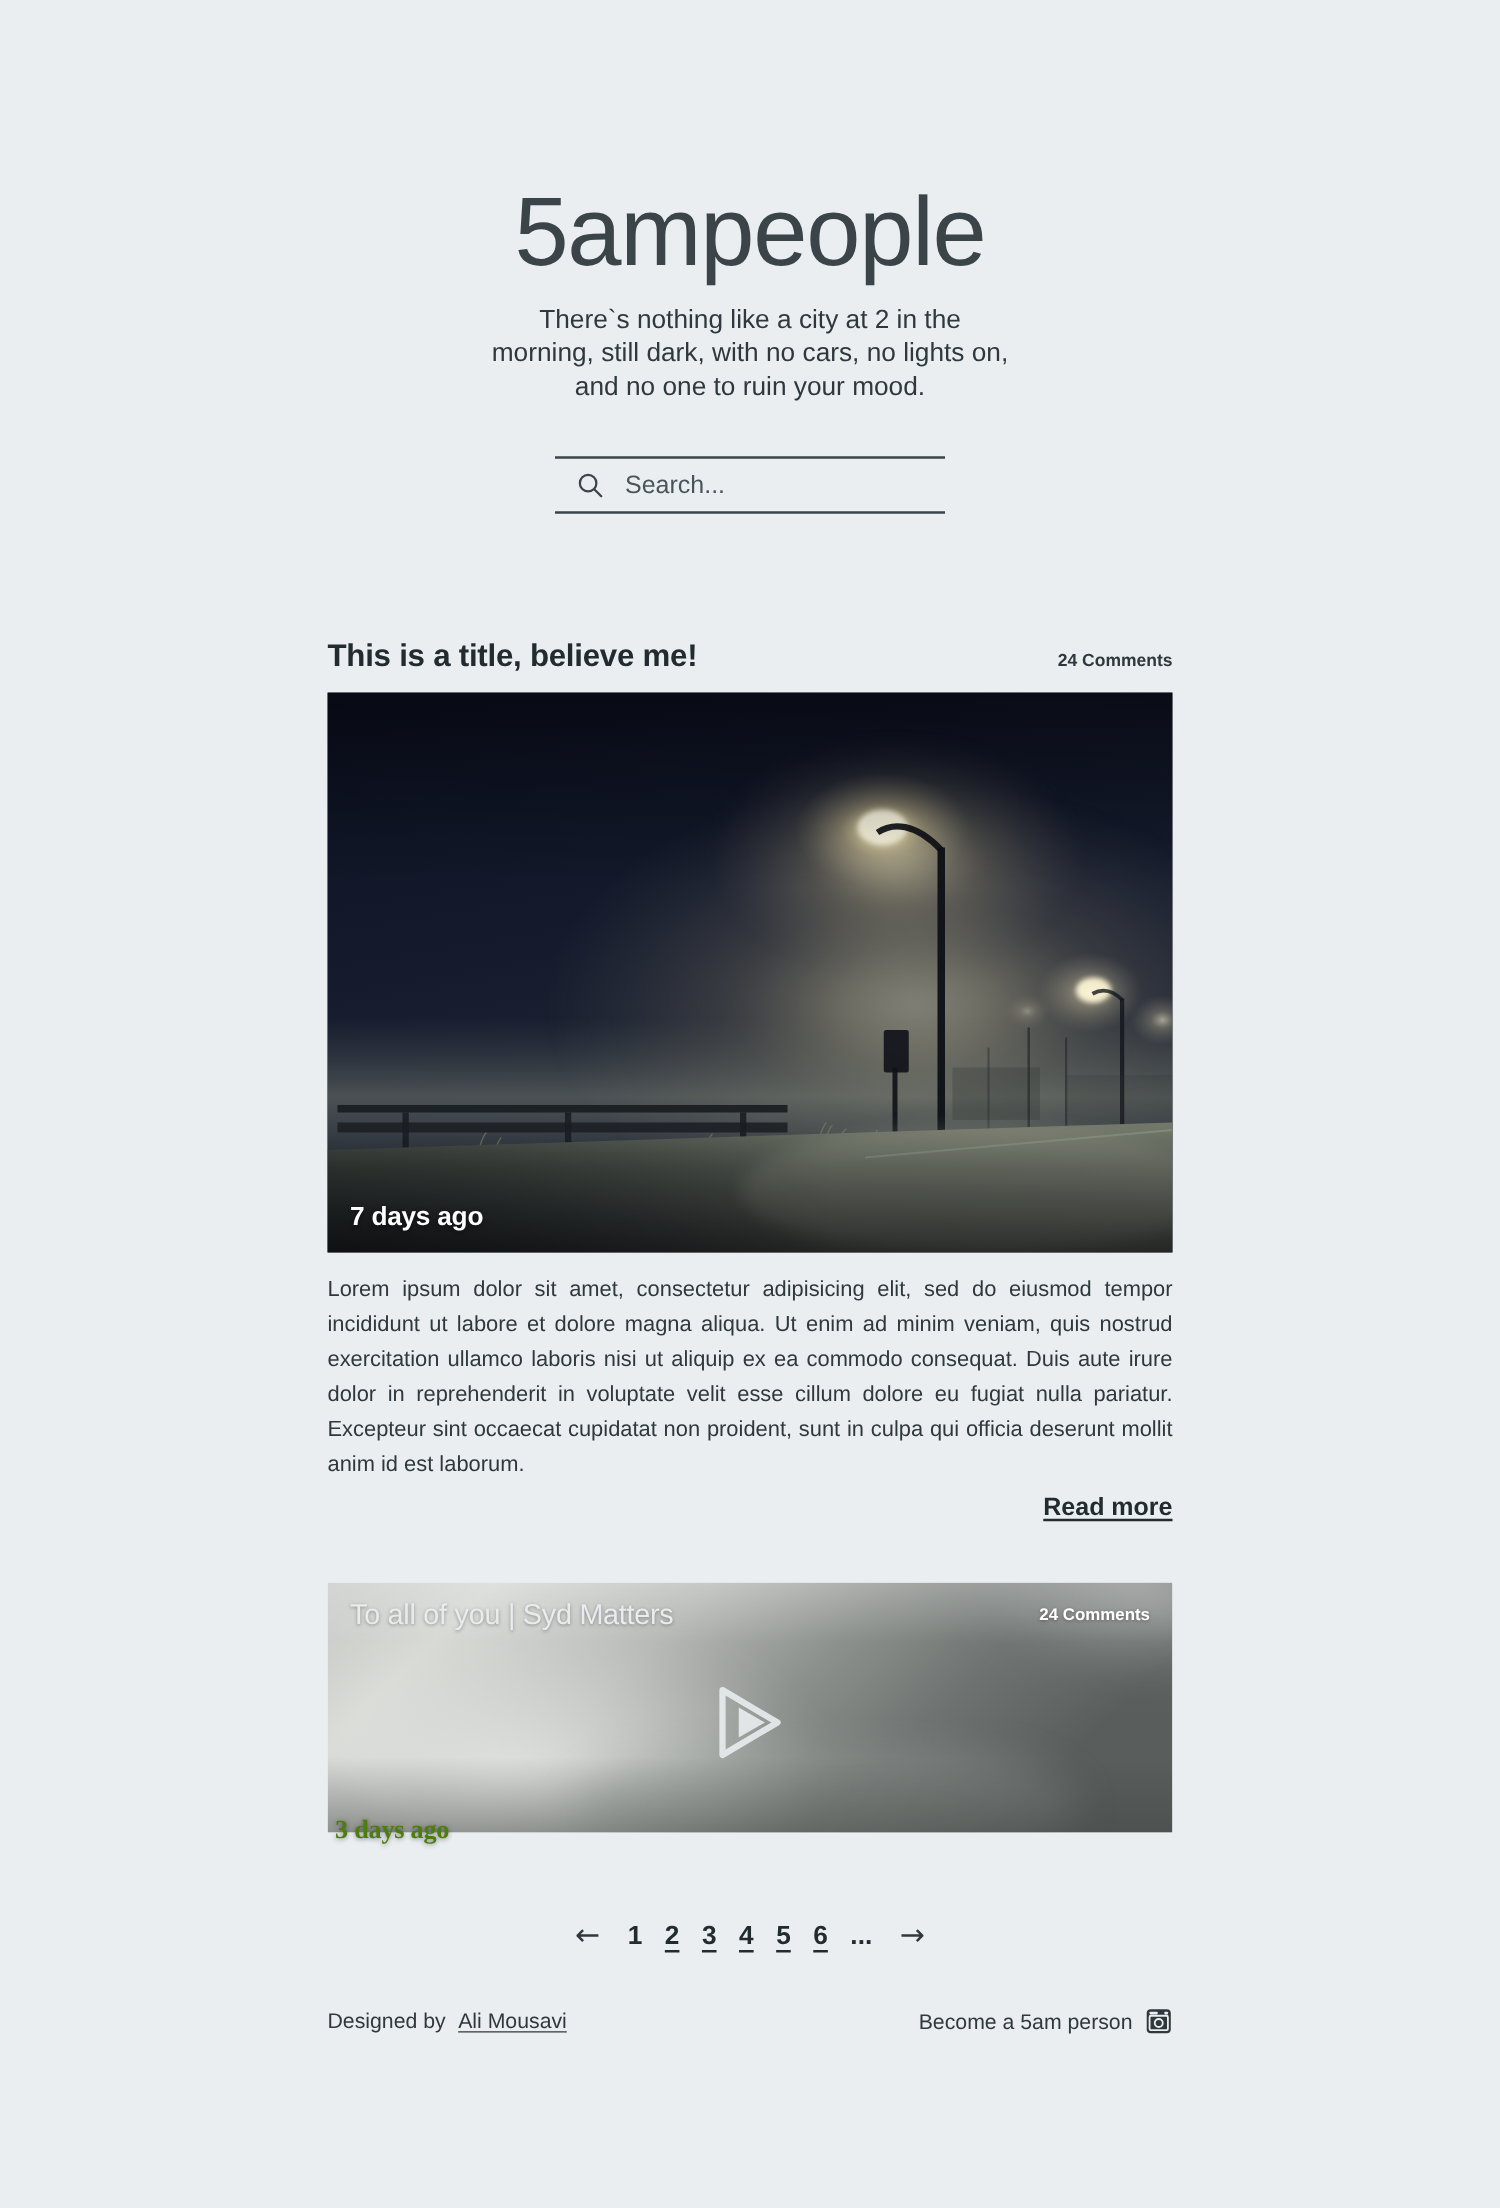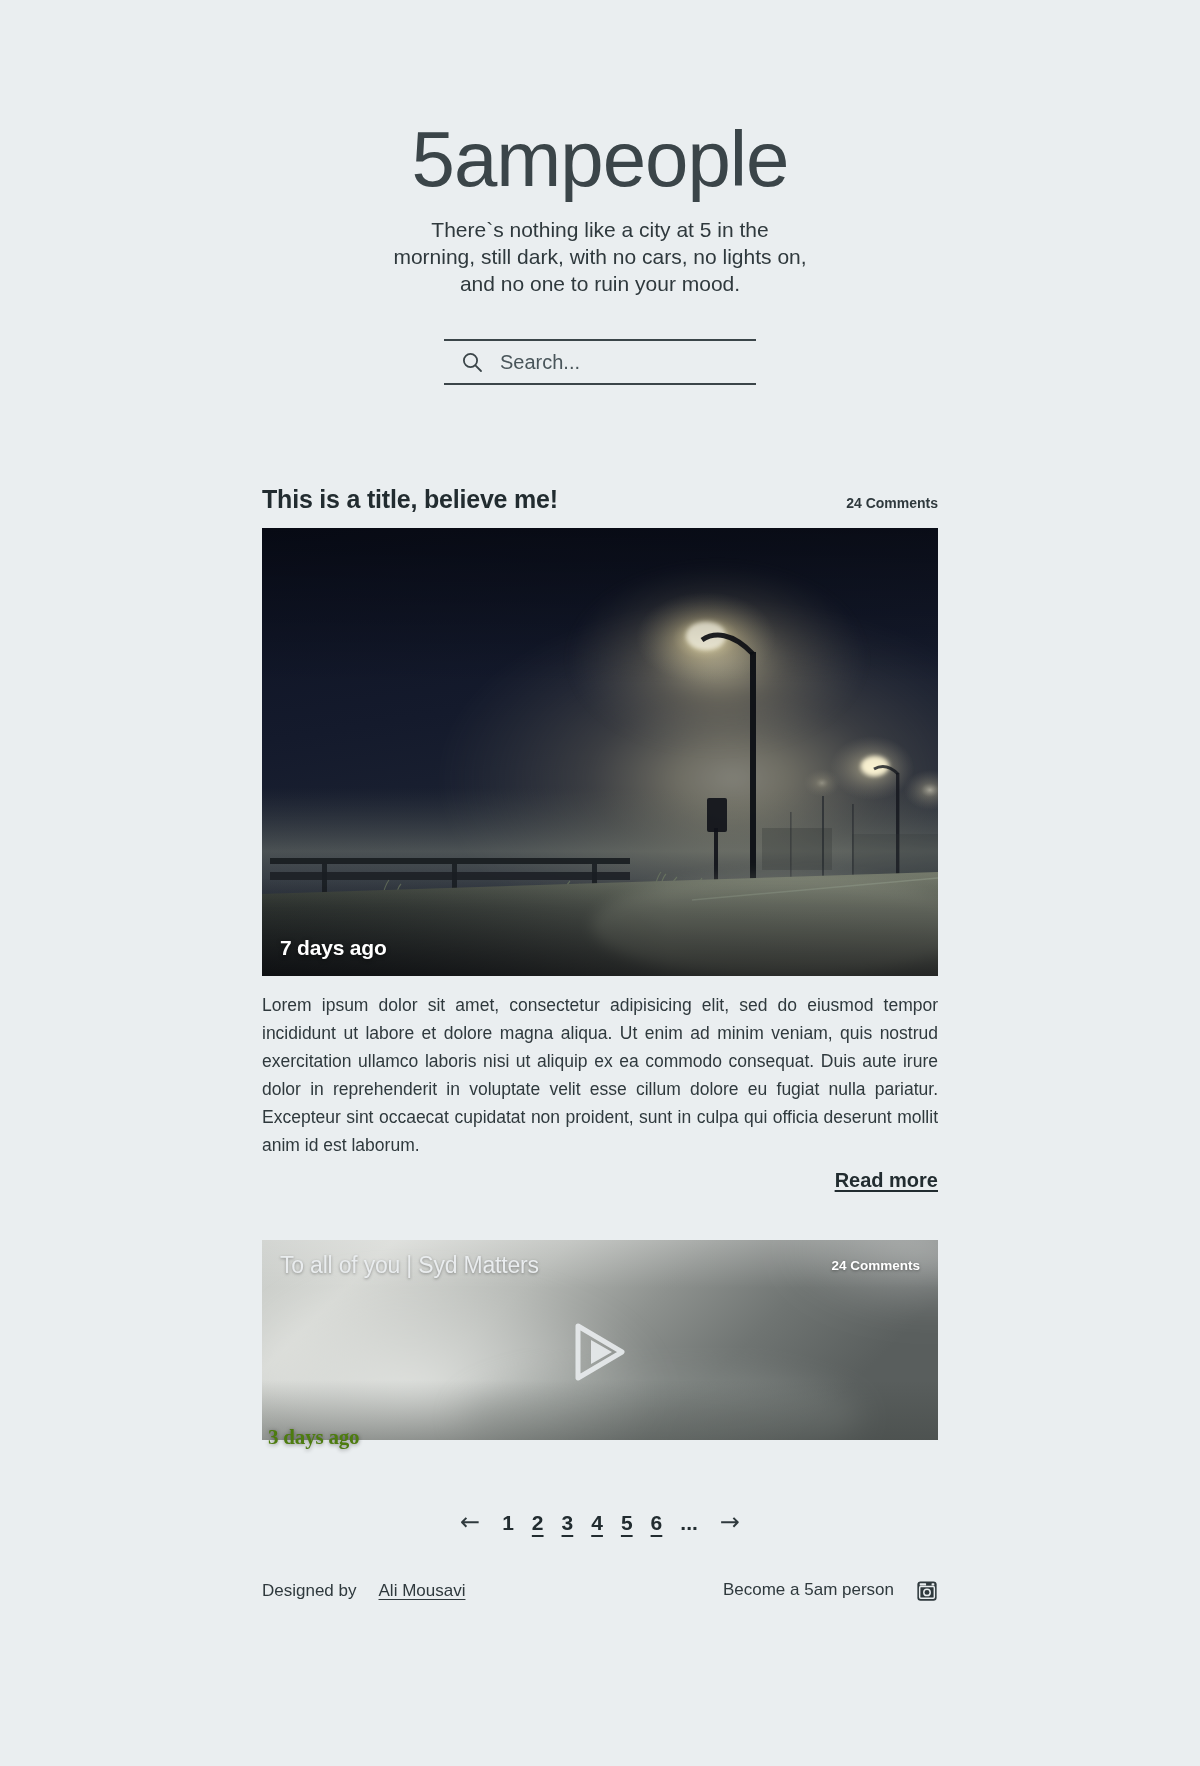--- a/index.html
+++ b/index.html
@@ -19,20 +19,21 @@
     position: relative;
     background: #eaeef0;
     overflow: hidden;
   }
 
   
   .header {
     width: 100%;
     padding-top: 116px;
     text-align: center;
+    margin-top: 26px;
   }
 
   .site-title {
     font-size: 78px;
     line-height: 86px;
     font-weight: 300;
     letter-spacing: -1px;
     color: #3b4549;
     font-family: "Liberation Sans", sans-serif;
   }
@@ -251,41 +252,41 @@
     margin: 46px auto 0 auto;
     display: flex;
     align-items: center;
     justify-content: space-between;
     font-size: 17px;
     color: #2f393d;
   }
 
   .footer-left, .footer-right {
     display: flex;
-    align-items: flex-start;
-    gap: 22px;
+    align-items: flex-end;
+    gap: 10px;
   }
 
   .designer-link {
     text-decoration: underline;
     text-underline-offset: 3px;
     color: #2f393d;
     cursor: pointer;
   }
 
   .ig-icon { width: 22px; height: 22px; display: block; cursor: pointer; }
 </style>
 </head>
 <body>
 
 <div class="page">
 
   <header class="header">
     <h1 class="site-title">5ampeople</h1>
-    <p class="tagline">There`s nothing like a city at 5 in the morning, still dark, with no cars, no lights on, and no one to ruin your mood.</p>
+    <p class="tagline">There`s nothing like a city at 2 in the morning, still dark, with no cars, no lights on, and no one to ruin your mood.</p>
 
     <div class="search-wrap">
       <span class="search-icon">
         <svg viewBox="0 0 24 24" width="24" height="24" fill="none" stroke="#3b4549" stroke-width="1.8" stroke-linecap="round">
           <circle cx="10.5" cy="10.5" r="6.6"></circle>
           <line x1="15.4" y1="15.4" x2="21" y2="21"></line>
         </svg>
       </span>
       <input class="search-input" type="text" placeholder="Search..." style="">
     </div>

